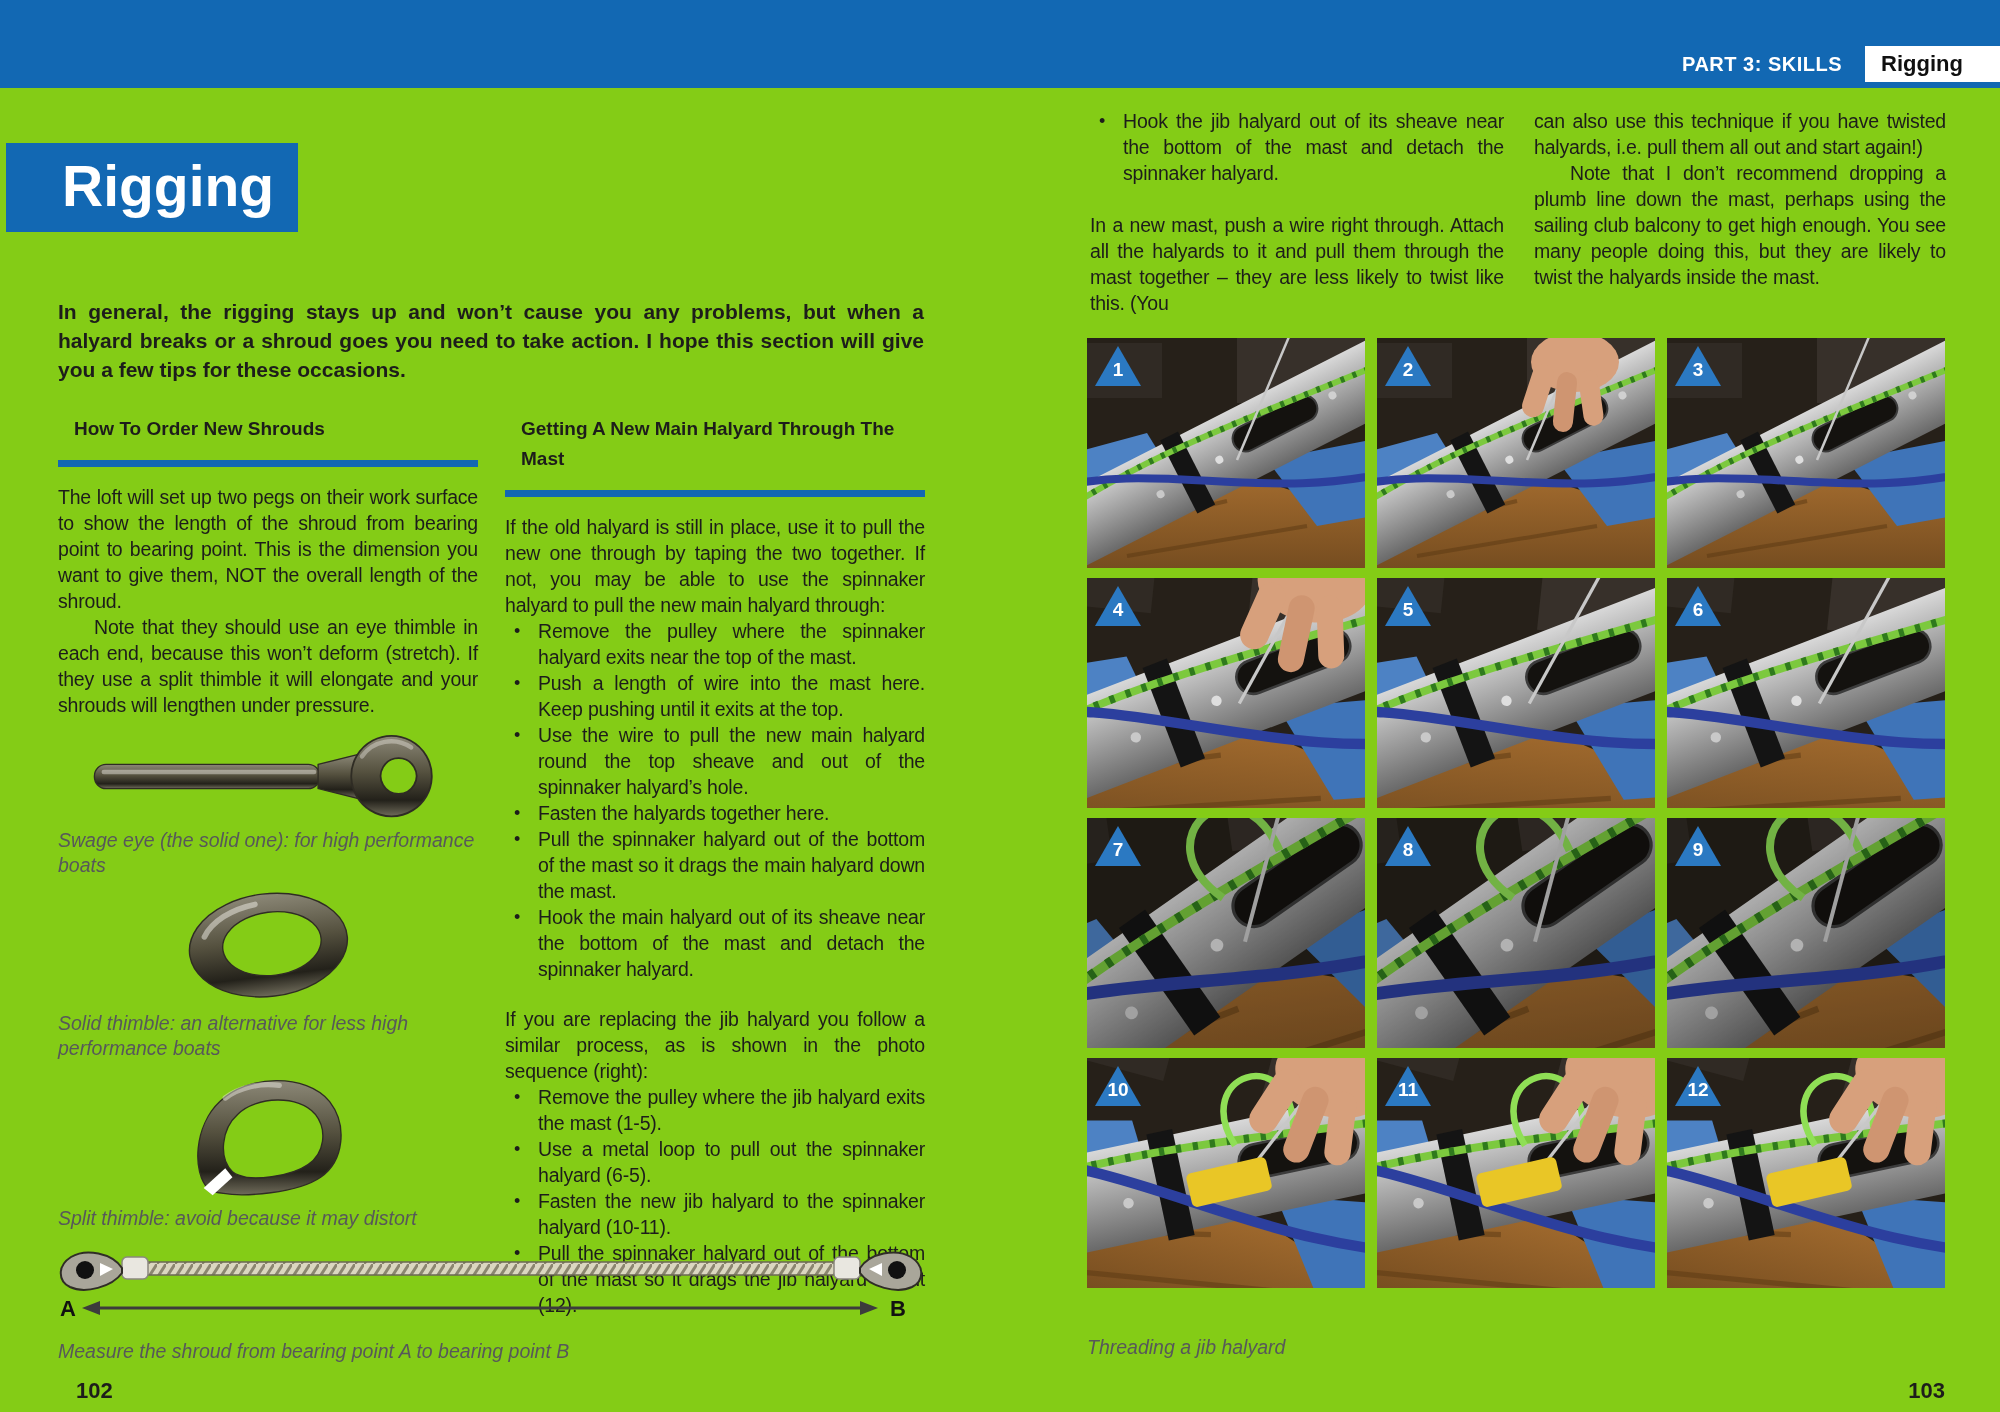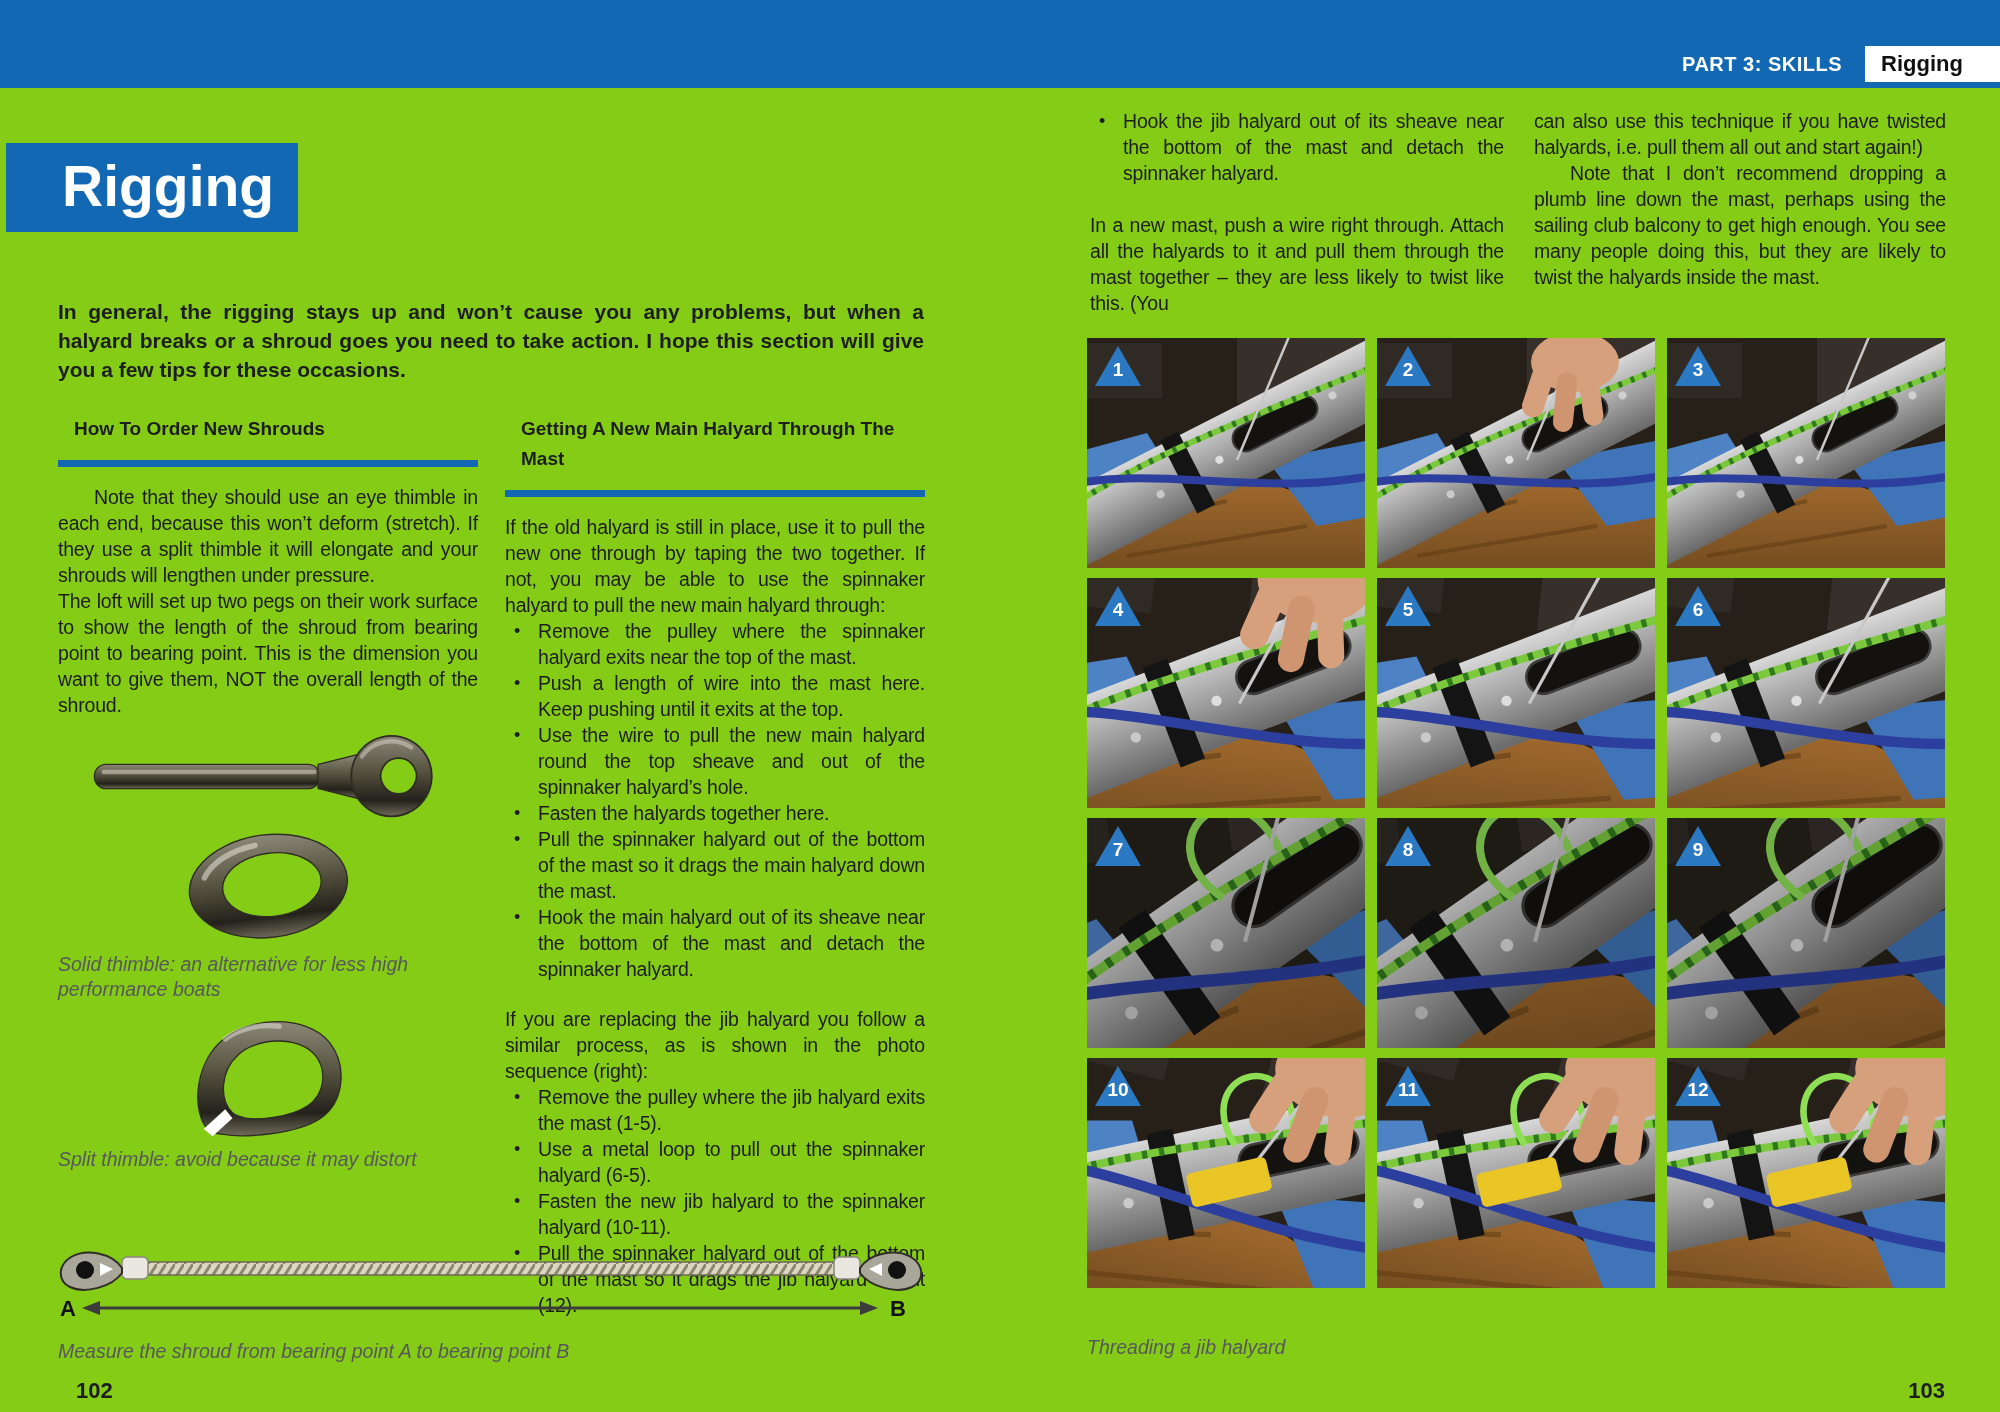--- a/index.html
+++ b/index.html
@@ -119,30 +119,31 @@
 
   <div class="title-box">
     <span>Rigging</span>
   </div>
 
   <p class="intro">In general, the rigging stays up and won’t cause you any problems, but when a halyard breaks or a shroud goes you need to take action. I hope this section will give you a few tips for these occasions.</p>
 
   <div class="col col1">
     <h2 class="sec">How To Order New Shrouds</h2>
     <div class="rule"></div>
+    <p class="body">The loft will set up two pegs on their work surface to show the length of the shroud from bearing point to bearing point. This is the dimension you want to give them, NOT the overall length of the shroud.</p>
     <p class="body ind">Note that they should use an eye thimble in each end, because this won’t deform (stretch). If they use a split thimble it will elongate and your shrouds will lengthen under pressure.</p>
-    <p class="body">The loft will set up two pegs on their work surface to show the length of the shroud from bearing point to bearing point. This is the dimension you want to give them, NOT the overall length of the shroud.</p>
 
     <svg class="figure fig-swage" viewBox="0 0 400 95">
       <rect x="6" y="34" width="252" height="27" rx="13" fill="url(#steelGrad)" stroke="#2f2c24" stroke-width="1.5"></rect>
       <rect x="14" y="40" width="240" height="5" rx="2.5" fill="#efede6" opacity="0.45"></rect>
       <path d="M256,34 L300,23 L300,72 L256,61 Z" fill="url(#steelGrad)" stroke="#2f2c24" stroke-width="1.5"></path>
       <path fill-rule="evenodd" fill="url(#steelGrad)" stroke="#2f2c24" stroke-width="2" d="M338,2 a45,45 0 1,0 0.1,0 Z M346,27 a20,20 0 1,1 -0.1,0 Z"></path>
       <path d="M305,25 a40,40 0 0,1 55,-10" stroke="#efede6" stroke-width="5" fill="none" opacity="0.4" stroke-linecap="round"></path>
     </svg>
+    <div class="figcap">Swage eye (the solid one): for high performance boats</div>
 
     <svg class="figure fig-thimble" viewBox="0 0 190 120">
       <g transform="rotate(-7 95 60)">
         <path fill-rule="evenodd" fill="url(#steelGrad)" stroke="#2f2c24" stroke-width="1.5" d="M95,4 a85,55 0 1,0 0.1,0 Z M99,24 a53,34 0 1,1 -0.1,0 Z"></path>
         <path d="M28,42 a72,46 0 0,1 58,-28" stroke="#f2f0e8" stroke-width="6" fill="none" opacity="0.5" stroke-linecap="round"></path>
       </g>
     </svg>
     <div class="figcap">Solid thimble: an alternative for less high performance boats</div>
 
     <svg class="figure fig-split" viewBox="0 0 175 140">

